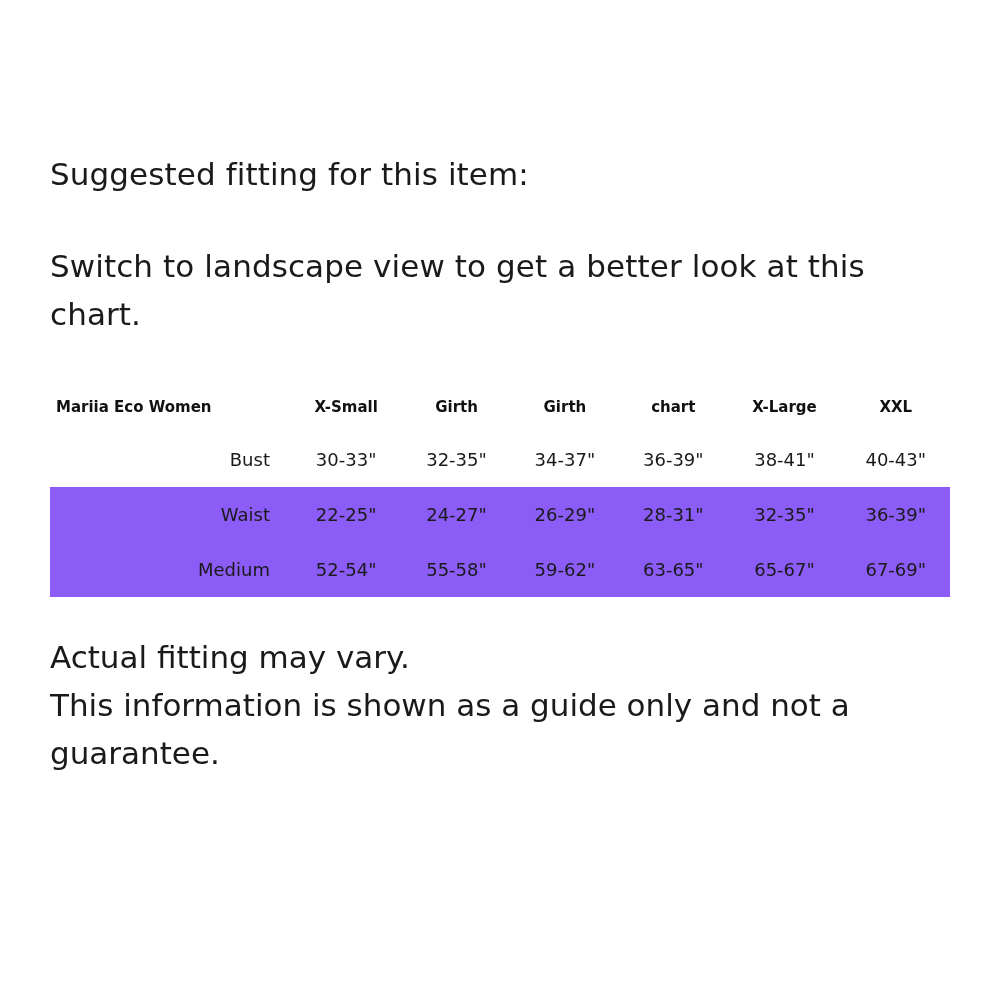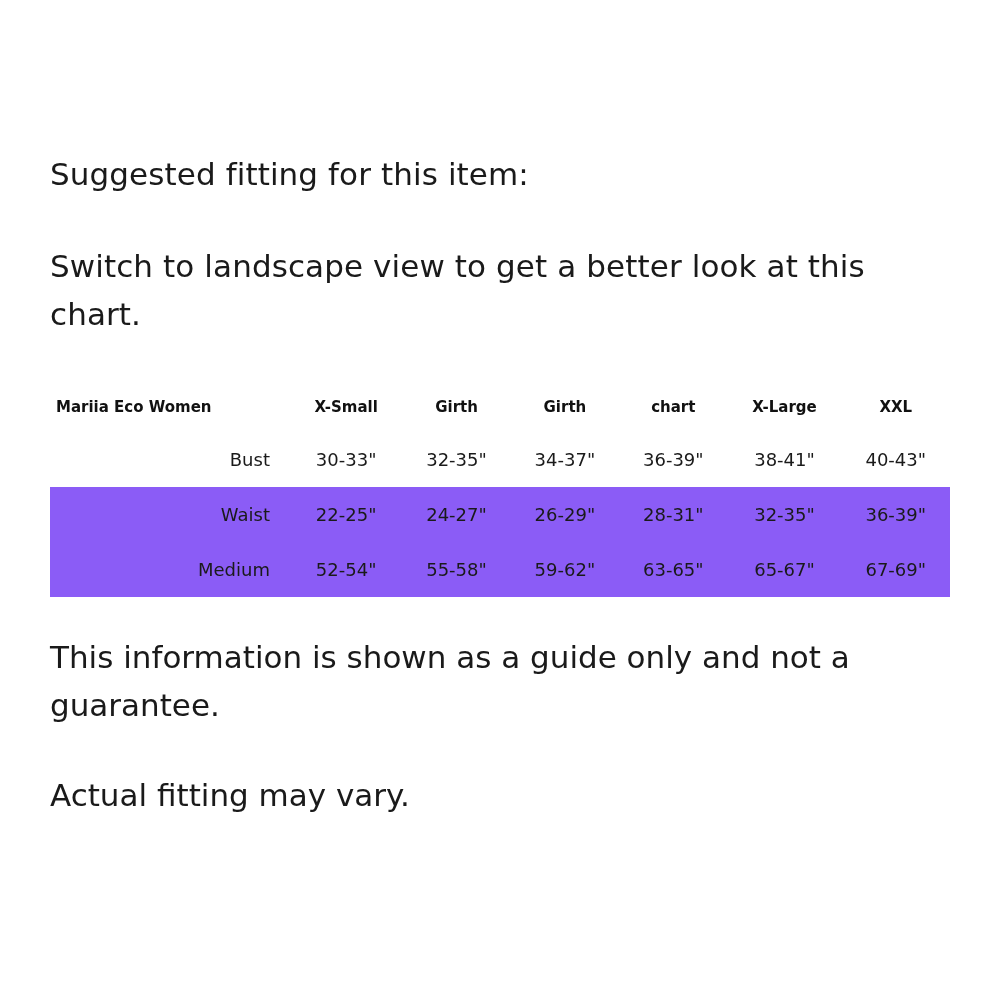--- a/index.html
+++ b/index.html
@@ -127,16 +127,16 @@
         <td>52-54"</td>
         <td>55-58"</td>
         <td>59-62"</td>
         <td>63-65"</td>
         <td>65-67"</td>
         <td>67-69"</td>
       </tr>
     </tbody>
   </table>
 
+  <p class="outro last">Actual fitting may vary.</p>
   <p class="outro">This information is shown as a guide only and not a guarantee.</p>
-  <p class="outro last">Actual fitting may vary.</p>
 
 </div>
 
 </body></html>

